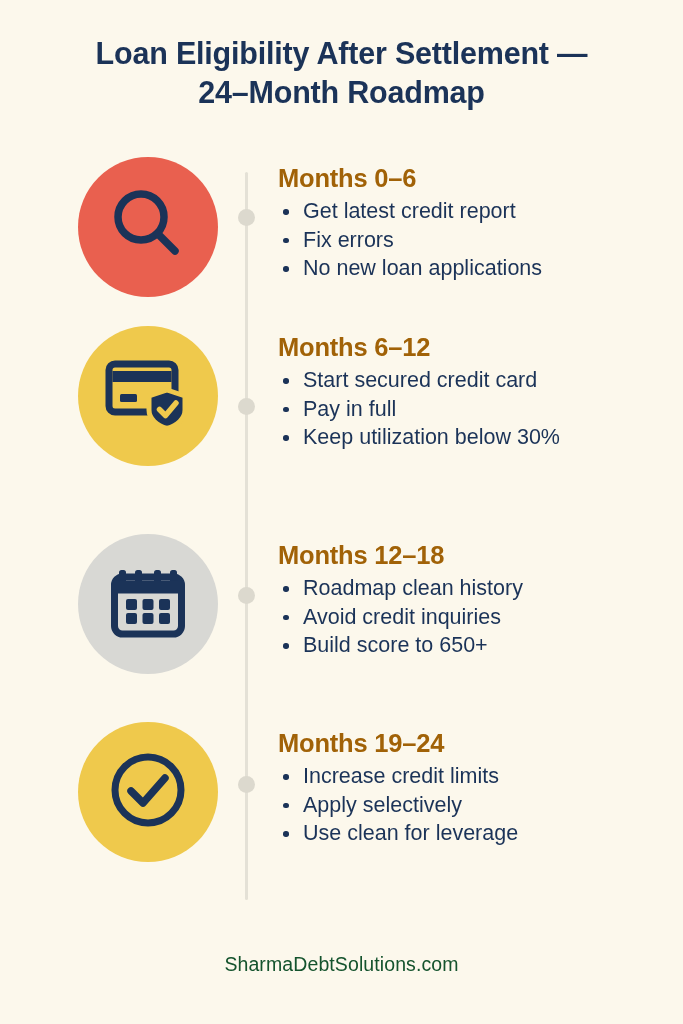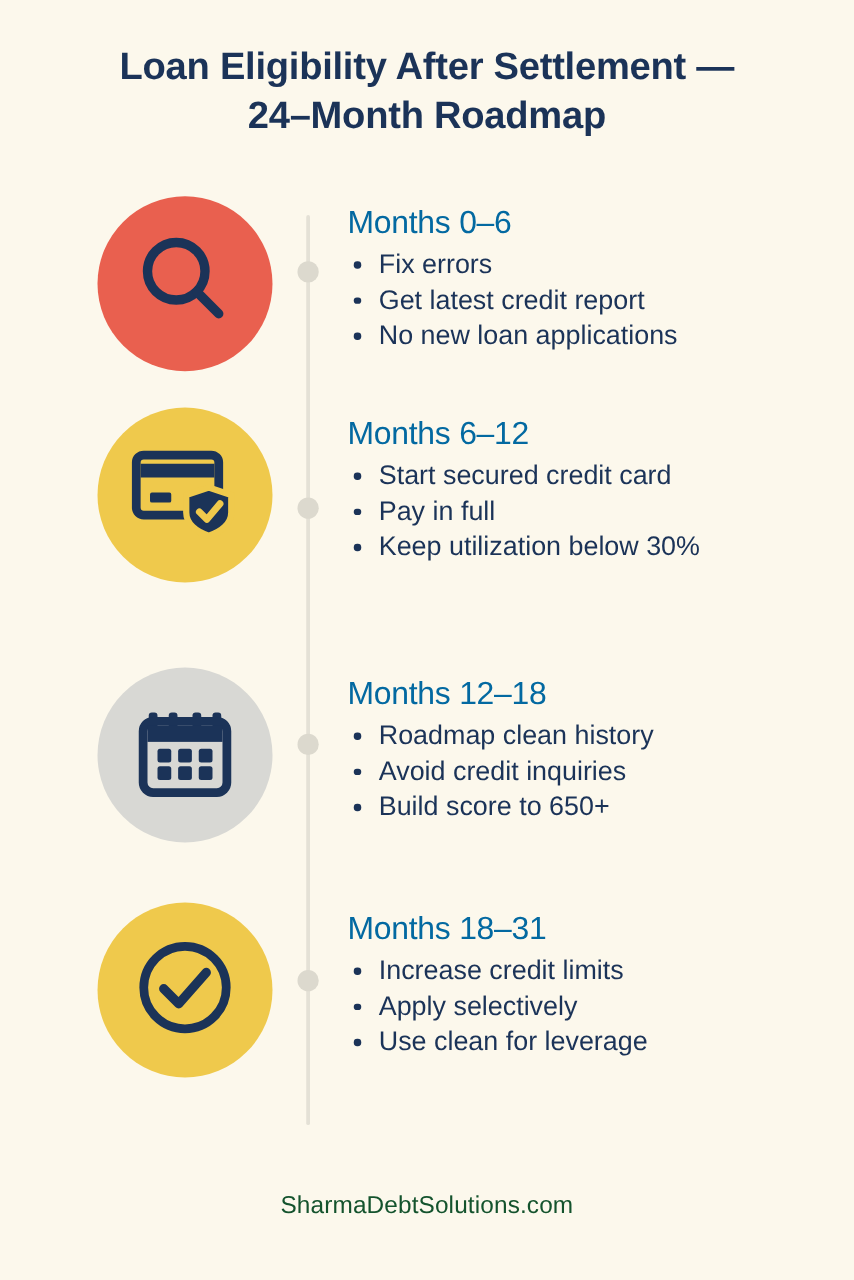--- a/index.html
+++ b/index.html
@@ -90,22 +90,22 @@
   .circle-yellow { background: #EFC94C; }
   .circle-gray  { background: #D8D8D4; }
 
   .text-col {
     position: absolute;
     left: 278px;
     top: 6px;
     width: 390px;
   }
   .step-title {
-    color: #0369a1;
-    font-weight: normal;
+    color: #a16207;
+    font-weight: bold;
     font-size: 25.5px;
     line-height: 31px;
     margin-bottom: 3px;
     letter-spacing: -0.2px;
   }
   ul.bullets {
     list-style: none;
     margin: 0;
     padding: 0;
   }
@@ -160,22 +160,22 @@
       <span>
         <svg width="82" height="82" viewBox="0 0 82 82" fill="none">
           <circle cx="34" cy="33" r="23" stroke="#1B3358" stroke-width="7.5" fill="none"></circle>
           <line x1="50.5" y1="49.5" x2="68" y2="67" stroke="#1B3358" stroke-width="7.5" stroke-linecap="round"></line>
         </svg>
       </span>
     </div>
     <div class="text-col">
       <div class="step-title">Months 0–6</div>
       <ul class="bullets">
+        <li><span class="bullet-dot"></span><span>Get latest credit report</span></li>
         <li><span class="bullet-dot"></span><span>Fix errors</span></li>
-        <li><span class="bullet-dot"></span><span>Get latest credit report</span></li>
         <li><span class="bullet-dot"></span><span>No new loan applications</span></li>
       </ul>
     </div>
   </div>
 
   <div class="row row-2">
     <div class="icon-circle circle-yellow">
       <span>
         <svg width="86" height="76" viewBox="0 0 86 76" fill="none">
           <rect x="4" y="8" width="66" height="48" rx="6" stroke="#1B3358" stroke-width="7" fill="none"></rect>
@@ -228,21 +228,21 @@
   <div class="row row-4">
     <div class="icon-circle circle-yellow">
       <span>
         <svg width="80" height="80" viewBox="0 0 80 80" fill="none">
           <circle cx="40" cy="40" r="33" stroke="#1B3358" stroke-width="7" fill="none"></circle>
           <path d="M23 41 L35 53 L57 28" stroke="#1B3358" stroke-width="7.5" fill="none" stroke-linecap="round" stroke-linejoin="round"></path>
         </svg>
       </span>
     </div>
     <div class="text-col">
-      <div class="step-title">Months 18–31</div>
+      <div class="step-title">Months 19–24</div>
       <ul class="bullets">
         <li><span class="bullet-dot"></span><span>Increase credit limits</span></li>
         <li><span class="bullet-dot"></span><span>Apply selectively</span></li>
         <li><span class="bullet-dot"></span><span>Use clean for leverage</span></li>
       </ul>
     </div>
   </div>
 
   <div class="footer">SharmaDebtSolutions.com</div>
 

